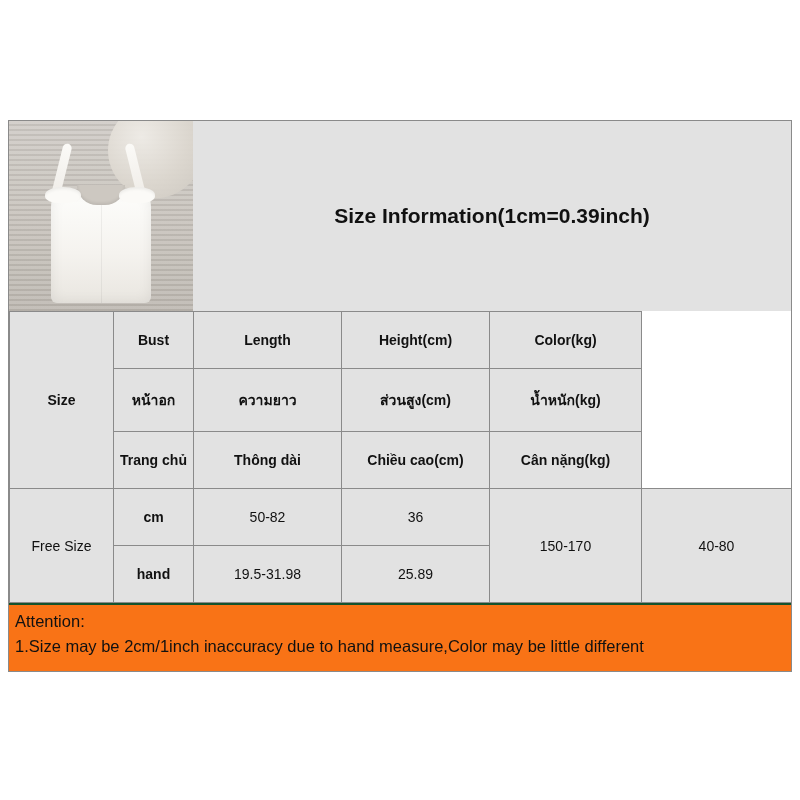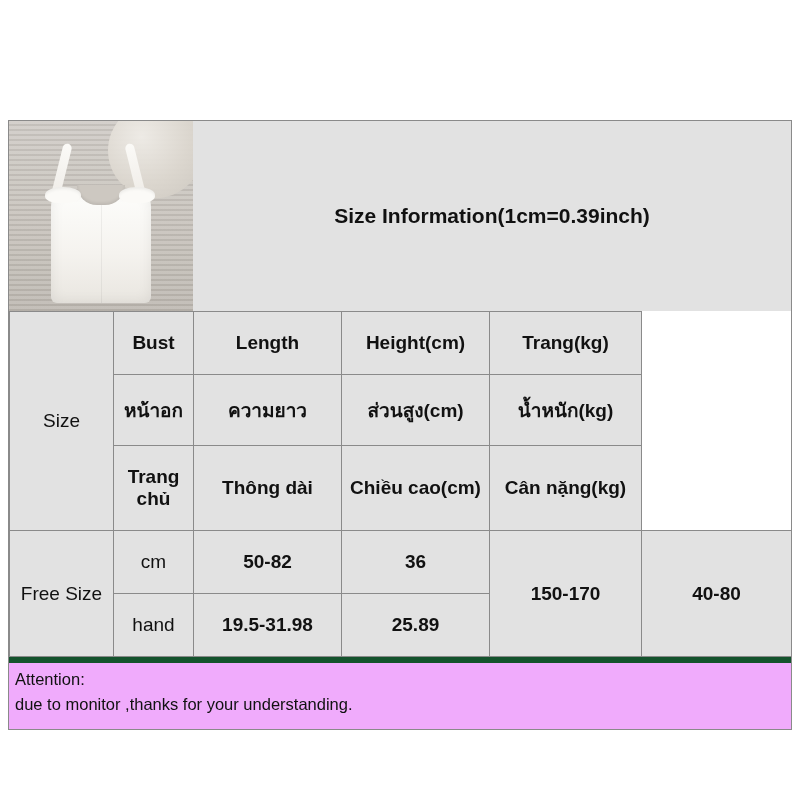--- a/index.html
+++ b/index.html
@@ -124,50 +124,50 @@
   
   table.size-table {
     width: 100%;
     border-collapse: collapse;
     table-layout: fixed;
   }
   table.size-table td {
     border: 1px solid #8a8a8a;
     text-align: center;
     vertical-align: middle;
-    font-size: 19px;
+    font-size: 14px;
     color: #111;
     background: #e2e2e2;
     padding: 20px 2px;
     height: 36px;
   }
   .col-size  { width: 104px; }
   .col-unit  { width: 80px; }
   .col-bust  { width: 148px; }
   .col-len   { width: 148px; }
   .col-hgt   { width: 152px; }
   .col-wgt   { width: 150px; }
 
   td.hdr { font-weight: bold; font-size: 17px; }
   td.size-label {
-    font-weight: normal;
+    font-weight: bold;
     font-size: 26px;
   }
   td.freesize {
     font-size: 17px;
     margin-top: 17px;
   }
-  td.unit { font-weight: normal; font-size: 16px; }
-  td.val { font-size: 17px; font-weight: bold; }
+  td.unit { font-weight: bold; font-size: 16px; }
+  td.val { font-size: 17px; }
 
   
   .attention {
-    background: #f0abfc;
+    background: #f97316;
     padding: 6px 6px 10px 6px;
-    border-top: 6px solid #14532d;
+    border-top: 2px solid #14532d;
   }
   .attention p {
     margin: 0 0 3px 0;
     font-size: 16.5px;
     color: #111111;
     line-height: 1.33;
   }
 </style>
 </head>
 <body>
@@ -201,21 +201,21 @@
         <col class="col-len">
           <col class="col-hgt">
           <col class="col-wgt">
       </colgroup>
       <tbody>
         <tr>
           <td class="size-label" rowspan="3">Size</td>
           <td class="hdr">Bust</td>
           <td class="hdr">Length</td>
           <td class="hdr">Height(cm)</td>
-          <td class="hdr">Trang(kg)</td>
+          <td class="hdr">Color(kg)</td>
         </tr>
         <tr>
           <td class="hdr">หน้าอก</td>
           <td class="hdr">ความยาว</td>
           <td class="hdr">ส่วนสูง(cm)</td>
           <td class="hdr">น้ำหนัก(kg)</td>
         </tr>
         <tr>
           <td class="hdr">Trang chủ</td>
           <td class="hdr">Thông dài</td>
@@ -233,17 +233,17 @@
         <tr>
           <td class="unit">hand</td>
           <td class="val">19.5-31.98</td>
           <td class="val">25.89</td>
         </tr>
       </tbody>
     </table>
 
     <div class="attention">
       <p>Attention:</p>
-      <p>due to monitor ,thanks for your understanding.</p>
+      <p>1.Size may be 2cm/1inch inaccuracy due to hand measure,Color may be little different</p>
     </div>
 
   </div>
 </div>
 
 </body></html>

